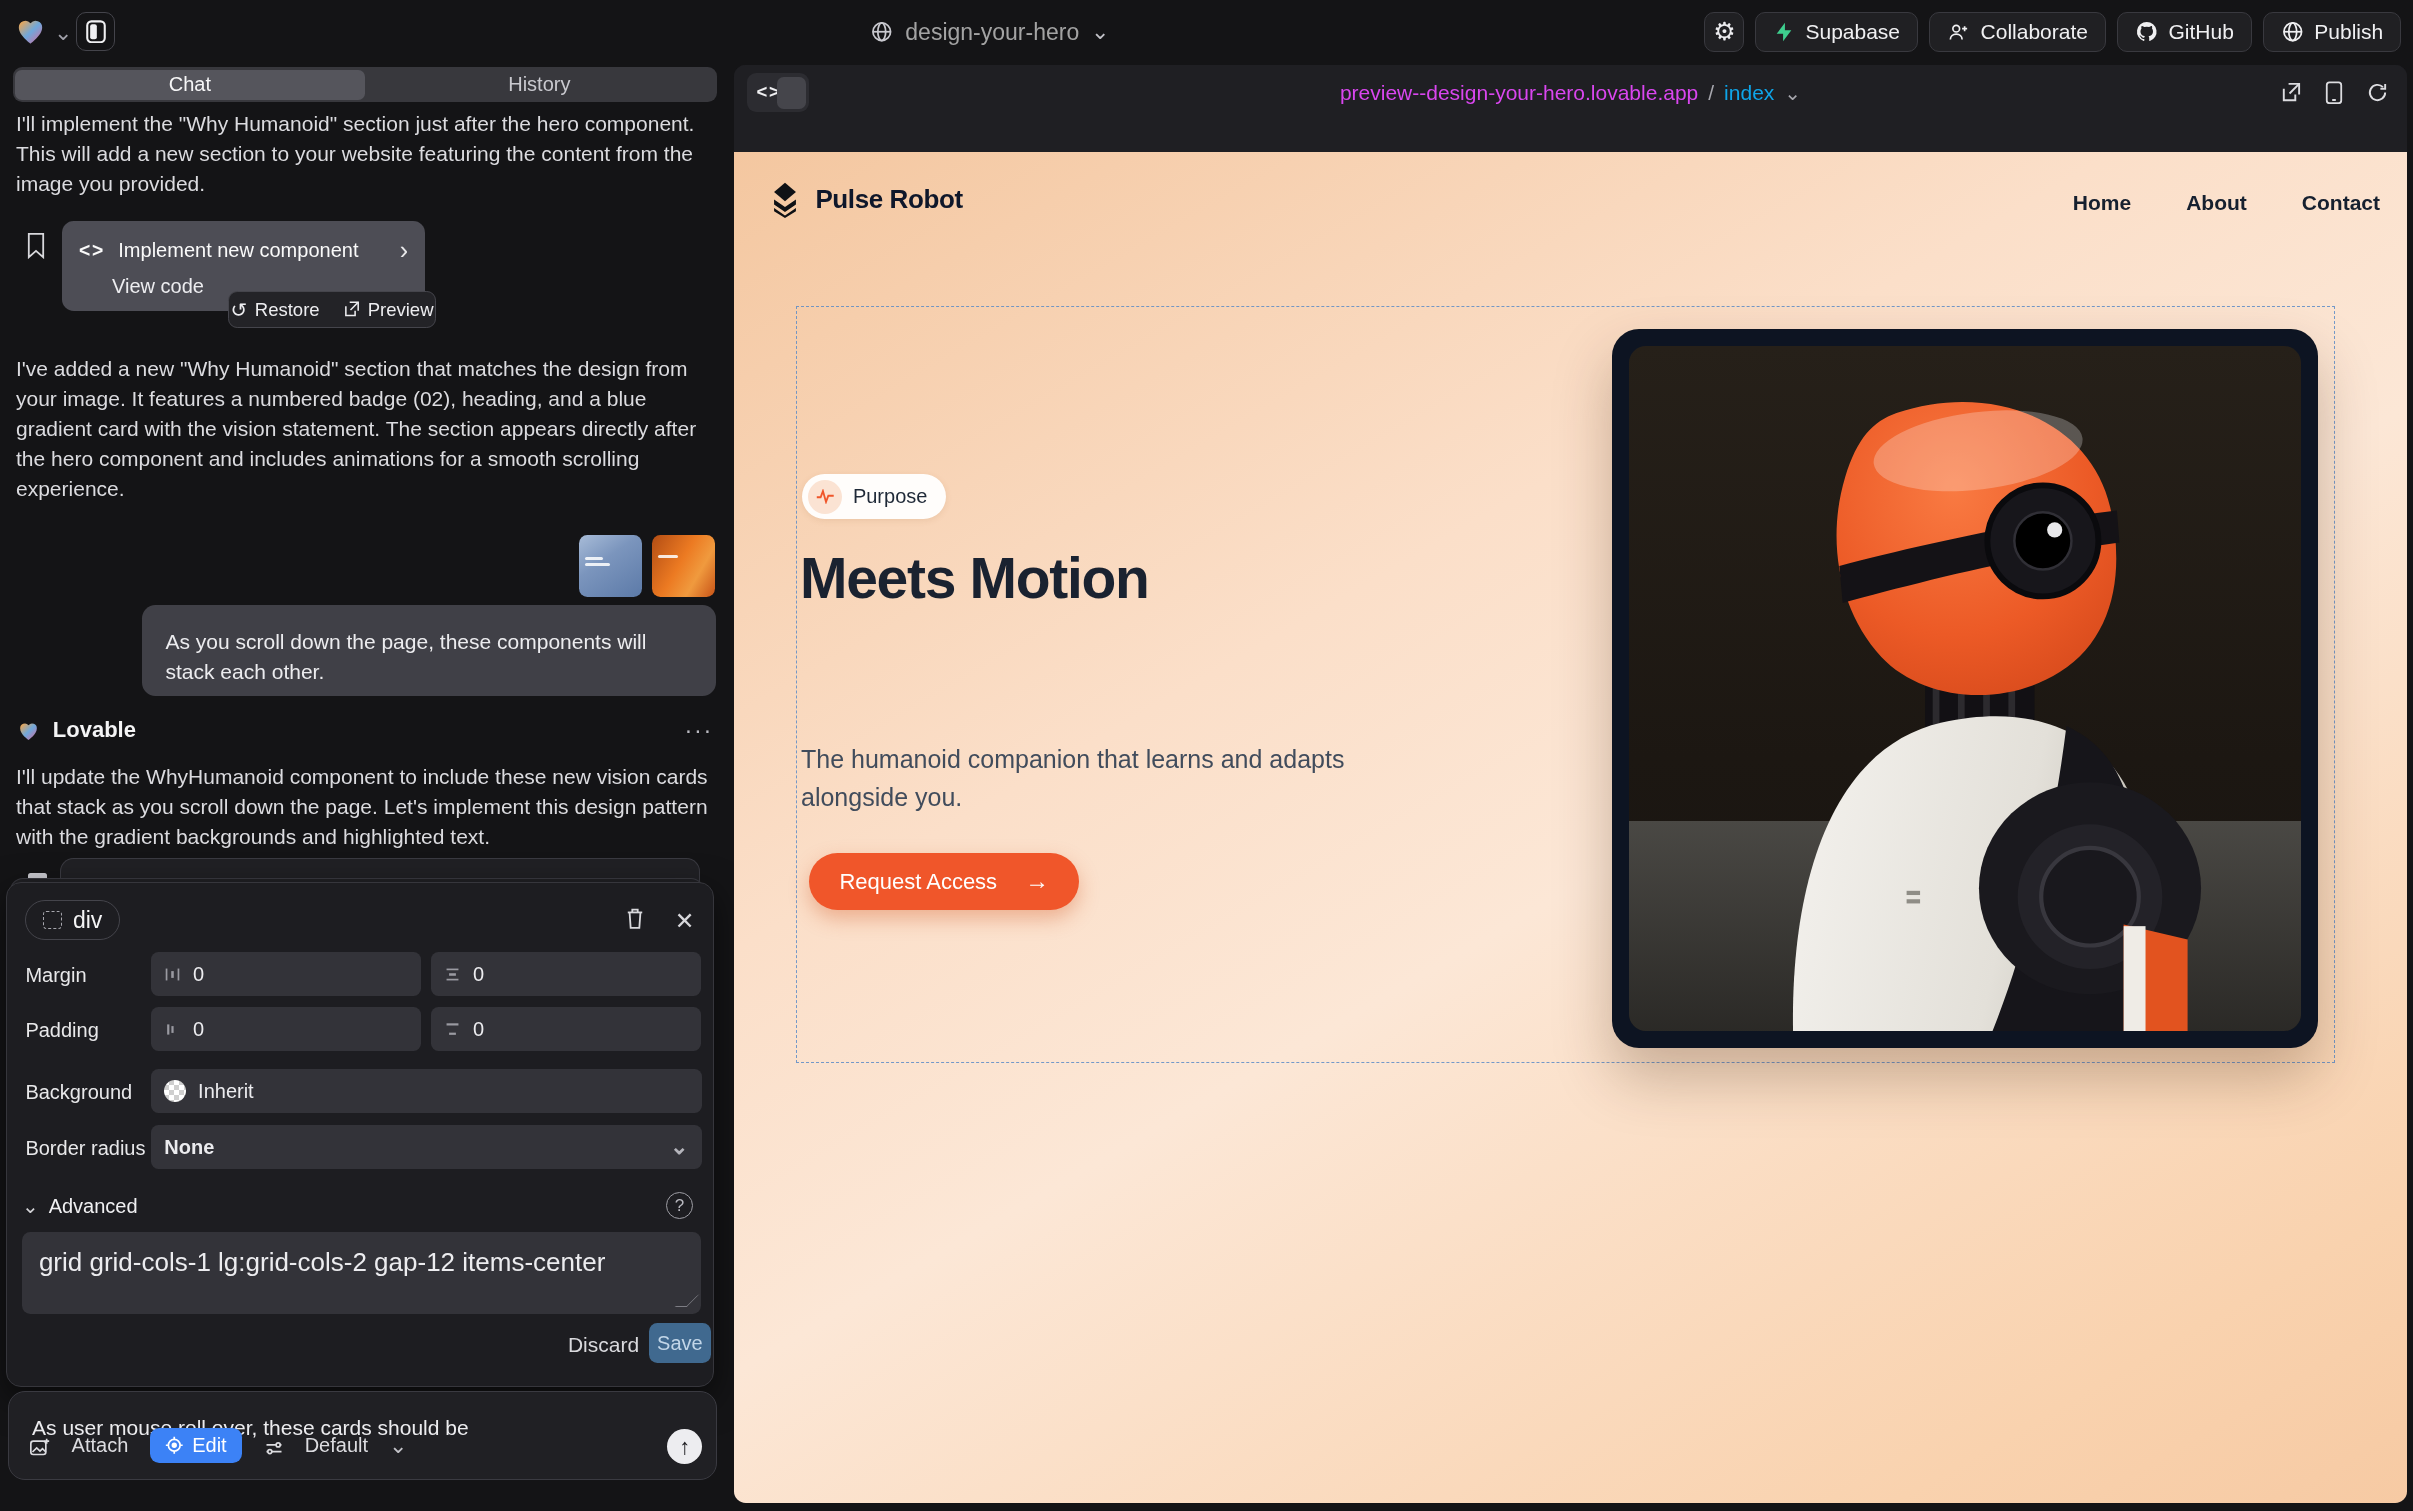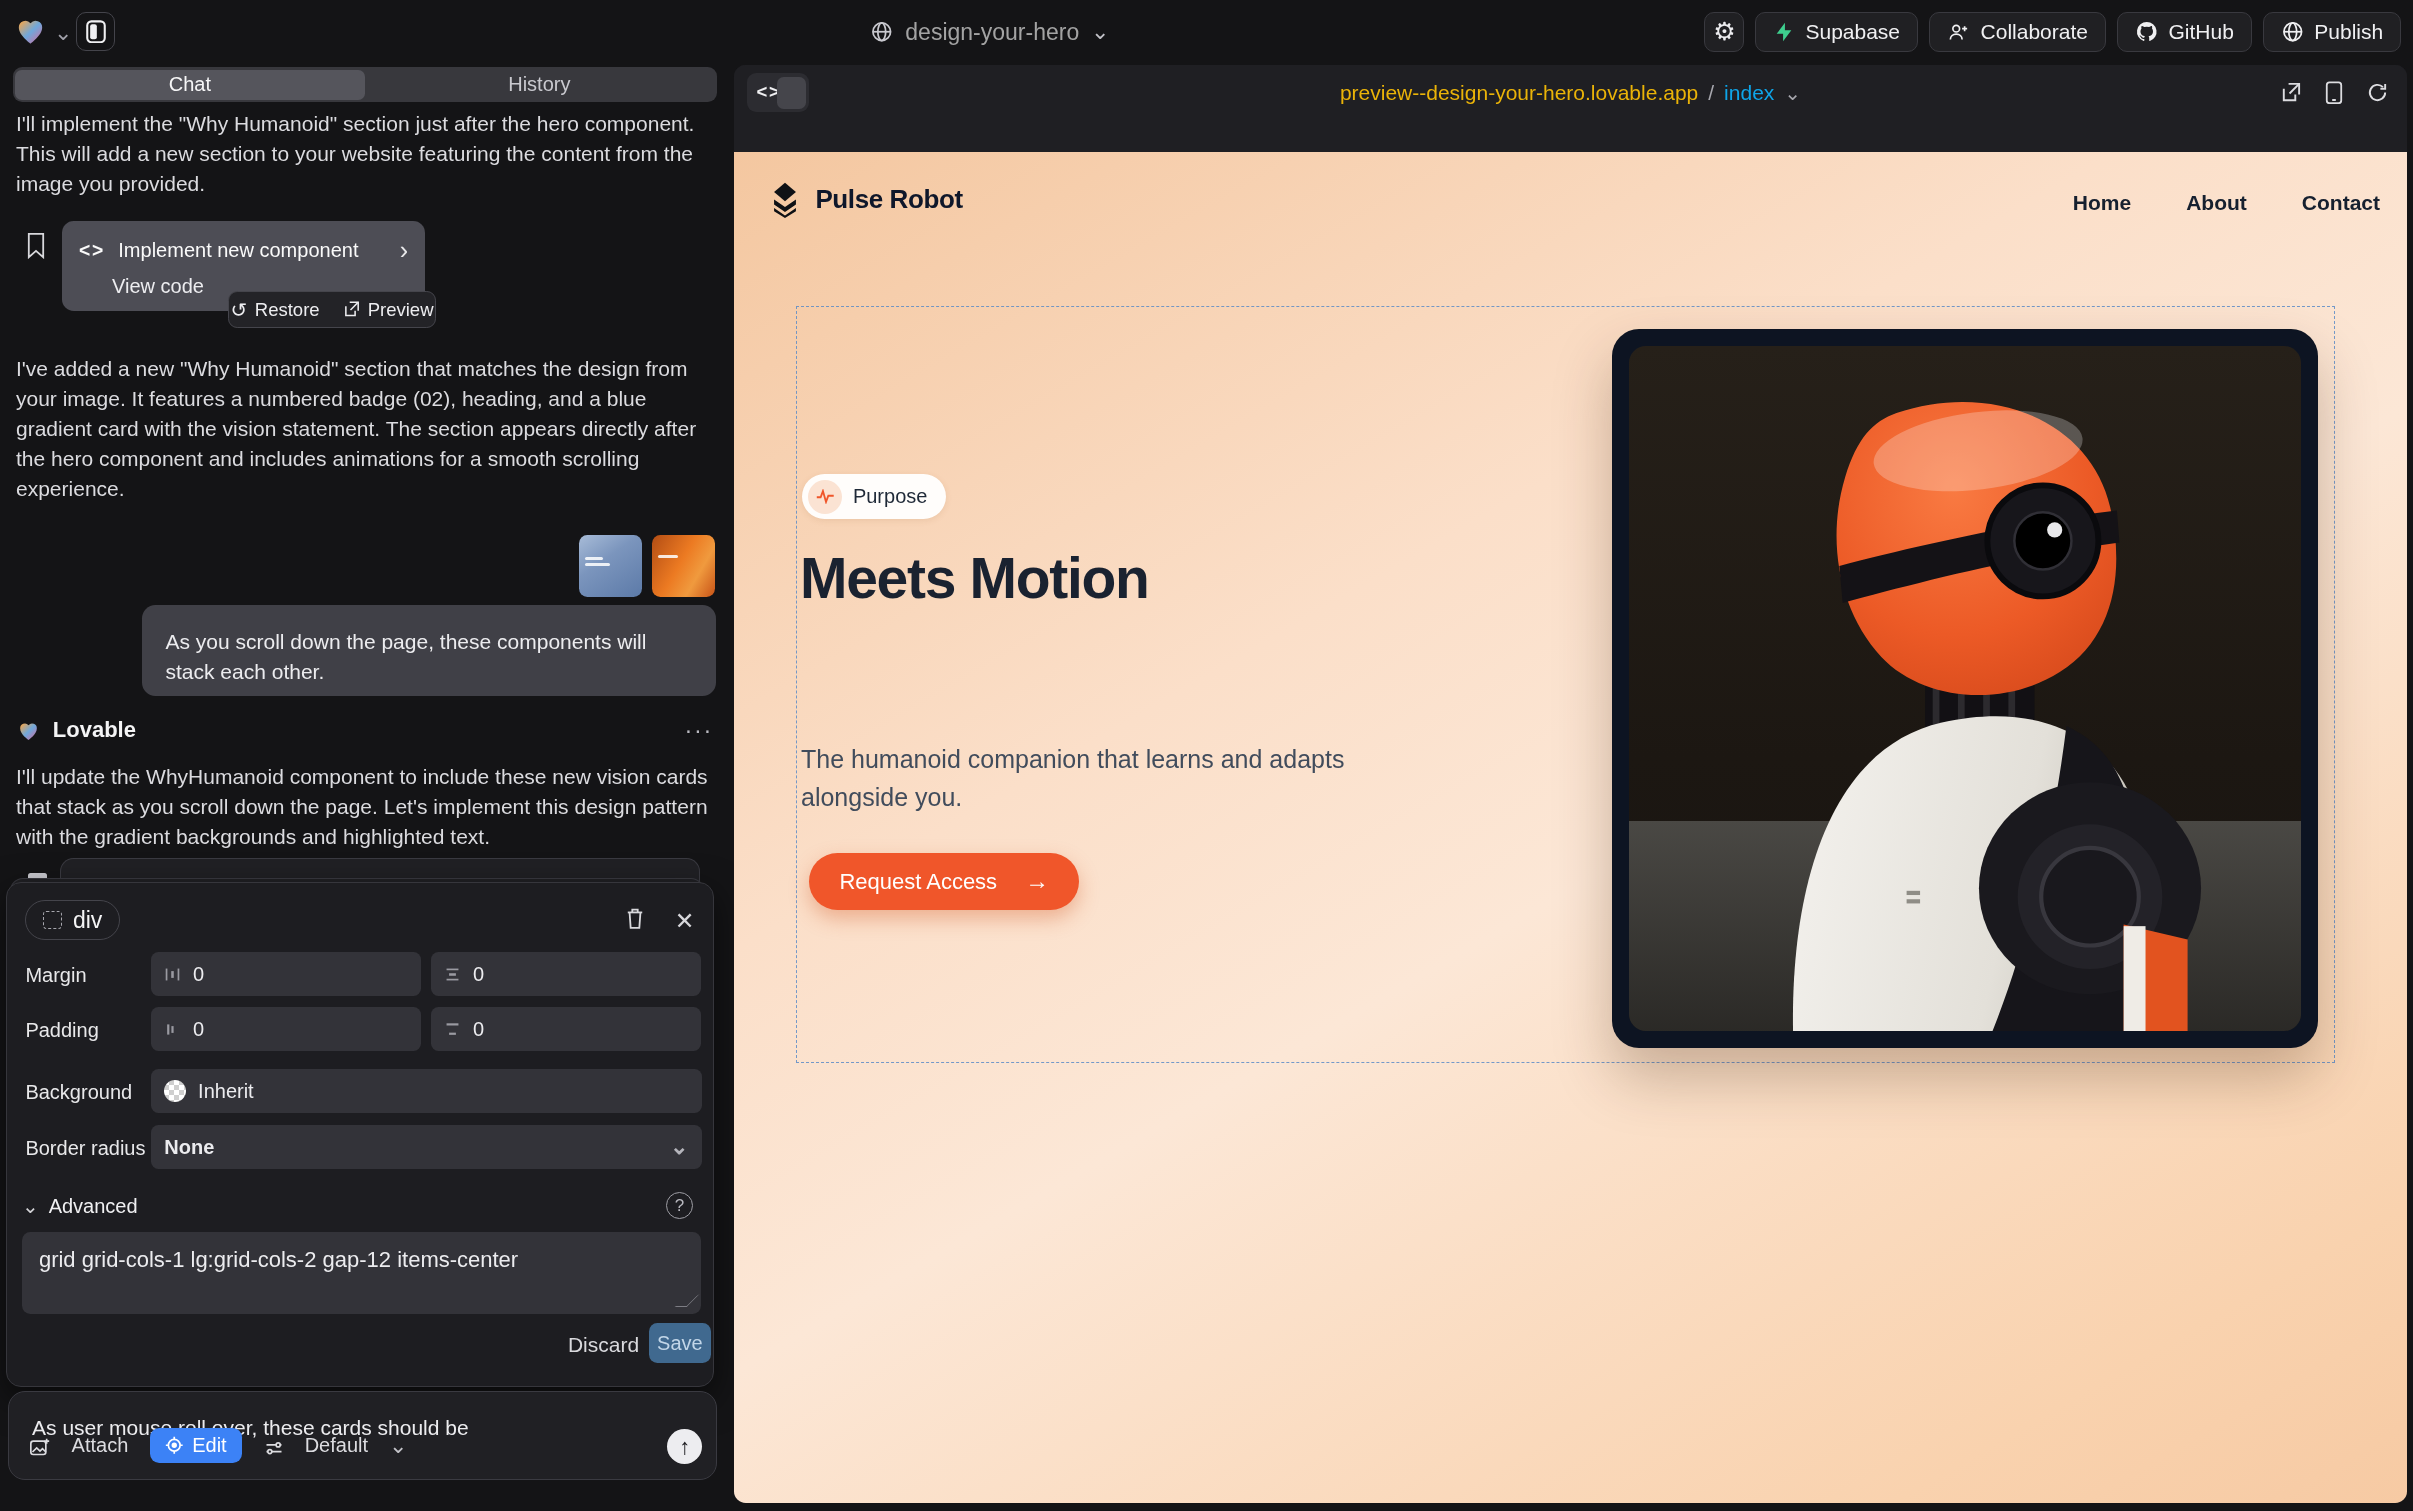--- a/index.html
+++ b/index.html
@@ -93,21 +93,21 @@
     background:
       linear-gradient(45deg,#cfcfcf 25%,transparent 25%,transparent 75%,#cfcfcf 75%) 0 0/10px 10px,
       linear-gradient(45deg,#cfcfcf 25%,#fff 25%,#fff 75%,#cfcfcf 75%) 5px 5px/10px 10px; }
   .advanced { position:absolute; left:15px; top:1192px; display:flex; align-items:center; gap:10px; }
   .adv-chev { font-size:20px; color:#d4d4d8; }
   .adv-label { font-size:20px; color:#f0f0f2; font-weight:500; }
   .help-circle { position:absolute; right:20px; top:1192px; width:27px; height:27px; border:1.7px solid #9d9da4;
     border-radius:50%; display:flex; align-items:center; justify-content:center; font-size:17px; color:#b9b9c0; }
   .classes-box { position:absolute; left:15px; top:1236px; width:679px; height:82px;
     background:#333339; border-radius:8.4px; border:none; resize:none; outline:none;
-    padding:15px 17px; font-size:22px; color:#ececef; font-family:"Liberation Sans",sans-serif; }
+    padding:15px 17px; font-size:26px; color:#ececef; font-family:"Liberation Sans",sans-serif; }
   .resize-glyph { position:absolute; left:672px; top:1297px; width:13.4px; height:13.4px;
     border-right:1.7px solid #9d9da4; border-bottom:1.7px solid #9d9da4; transform:skew(-45deg,0) rotate(0deg); opacity:.7;
     clip-path:polygon(100% 0,100% 100%,0 100%); }
   .discard-btn { position:absolute; left:561px; top:1334px; font-size:21px; color:#d9d9dd; }
   .save-btn { position:absolute; left:642px; top:1323px; width:62px; height:40px;
     background:#40698f; border-radius:8.4px; display:flex; align-items:center; justify-content:center;
     font-size:20px; color:#c2d6e8; }
 
   
   .composer { position:absolute; left:7.6px; top:1391px; width:709px; height:89px;
@@ -124,21 +124,21 @@
   
   .preview { position:absolute; left:734px; top:65px; width:1673px; height:1438px;
     border-radius:11.8px; overflow:hidden; background:#1f1f23; }
   .pv-head { position:absolute; left:0; top:0; width:100%; height:55px; background:#1f1f23; }
   .code-toggle { position:absolute; left:13.4px; top:8.4px; width:62px; height:39px;
     background:#2c2c31; border-radius:9.2px; }
   .code-toggle .glyph { position:absolute; left:9.2px; top:7.6px; font-size:18.5px; letter-spacing:1.7px; color:#f0f0f2; font-weight:700; }
   .code-knob { position:absolute; right:3.4px; top:3.4px; width:28.6px; height:32px; background:#45454b; border-radius:6.7px; }
   .pv-url { position:absolute; left:0; top:0; width:100%; height:55px;
     display:flex; align-items:center; justify-content:center; gap:10px; font-size:21px; }
-  .url-domain { color:#eab308; }
+  .url-domain { color:#d946ef; }
   .url-sep { color:#a7a7ae; }
   .url-page { color:#0ea5e9; }
   .url-chev { color:#a7a7ae; font-size:20px; }
   .pv-actions { position:absolute; right:18.5px; top:0; height:55px; display:flex; align-items:center; gap:22px; }
 
   
   .site { position:absolute; left:0; top:55px; width:1673px; height:1382px;
     background:linear-gradient(150deg,#f4c7a0 0%,#fbdfc9 34%,#fce7d6 52%,#f9d2ae 86%,#f6c9a2 100%);margin-top:32px; }
   .site-logo { position:absolute; left:34px; top:28.6px; display:flex; align-items:center; gap:13.4px; }
   .site-brand { font-size:26px; font-weight:800; color:#0f172a; letter-spacing:-0.4px; }

